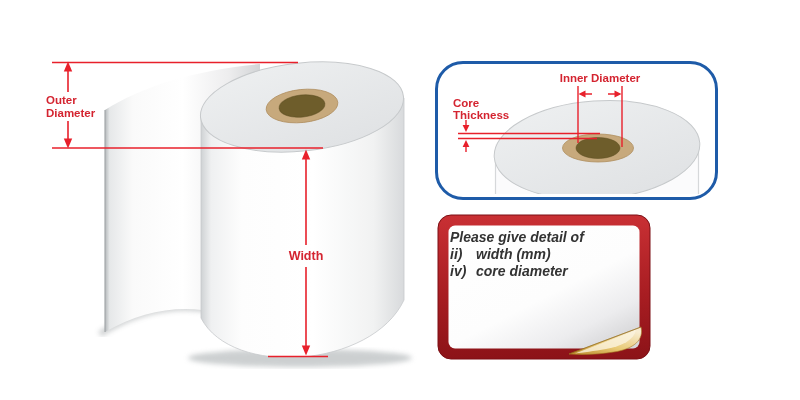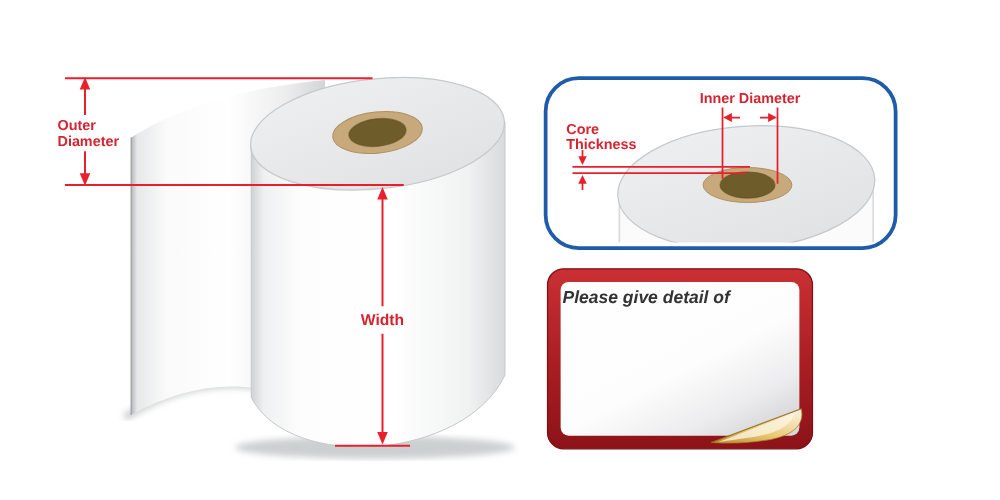--- a/index.html
+++ b/index.html
@@ -134,15 +134,17 @@
       <rect x="1" y="1" width="212" height="144" rx="13" fill="url(#cardRed)" stroke="#7c0f14" stroke-width="1"></rect>
       <rect x="11.5" y="11.5" width="191" height="123" rx="6.5" fill="url(#pageGrad)"></rect>
 
       <path d="M 132 140 L 204 113 C 207 126 197 134 180 137.5 C 163 140.5 146 141 132 140 Z" fill="url(#goldGrad)" stroke="#a87a24" stroke-width="0.6"></path>
       <path d="M 138 139.5 L 199 116 C 197 126 185 132 169 135 C 157 137 146 138.5 138 139.5 Z" fill="#fbf4e0" opacity="0.8"></path>
       <path d="M 132 140 L 204 113" stroke="#8a6418" stroke-width="0.9" opacity="0.6" fill="none"></path>
     </svg>
   </div>
   <div class="card-text">
     <div class="row">Please give detail of</div>
+    <div class="row"><span class="num">ii)</span><span>width (mm)</span></div>
+    <div class="row"><span class="num">iv)</span><span>core diameter</span></div>
   </div>
 
 </div>
 
 </body></html>

